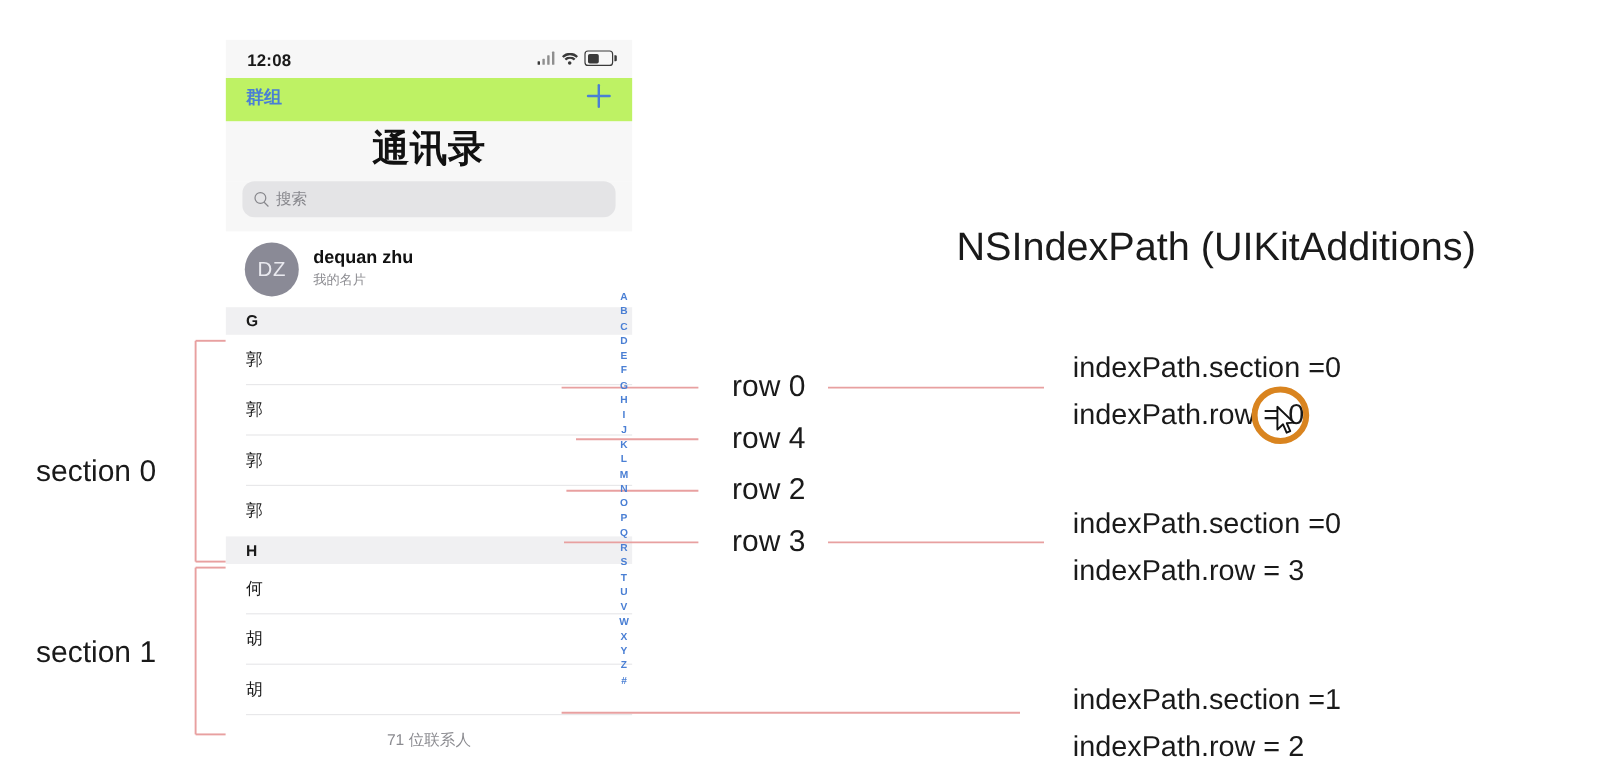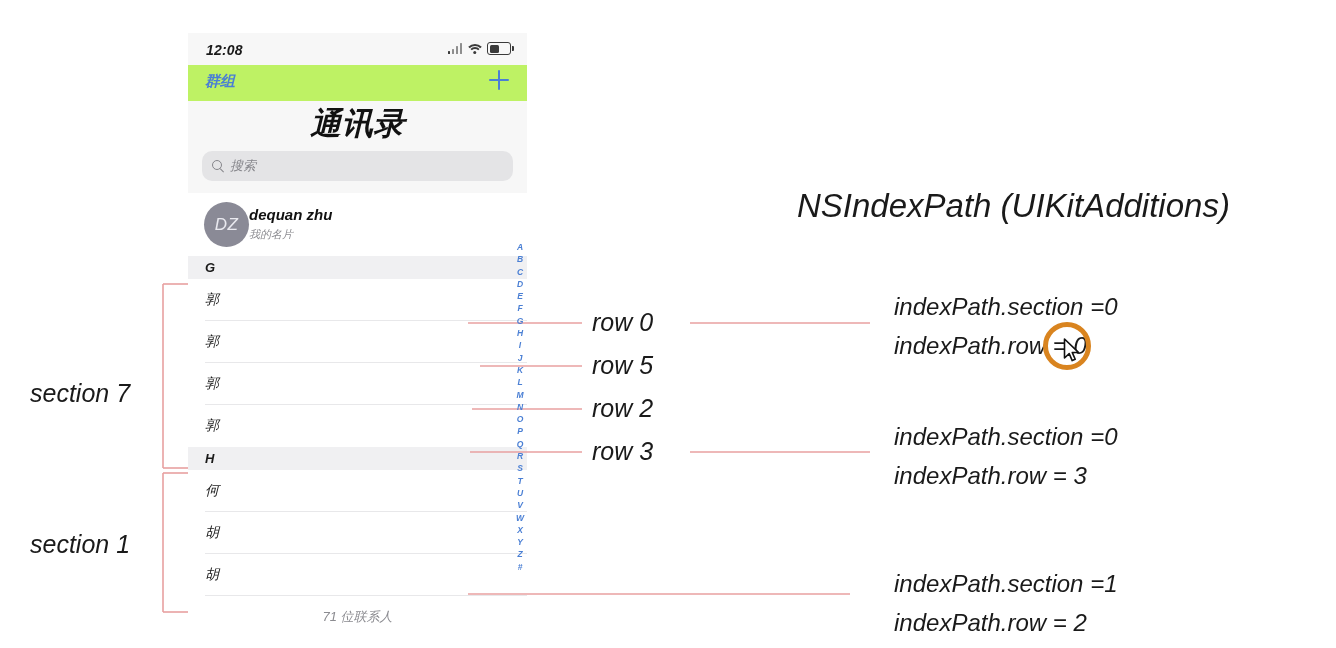--- a/index.html
+++ b/index.html
@@ -4,21 +4,21 @@
 <style>
   html,body{margin:0;padding:0;}
   body{
     width:1336px;height:648px;
     background:#ffffff;
     font-family:"Liberation Sans", sans-serif;
     position:relative;
     overflow:hidden;
     -webkit-font-smoothing:antialiased;
   }
-  .stage{position:absolute;left:0;top:0;width:1160px;height:648px;font-style:italic;}
+  .stage{position:absolute;left:0;top:0;width:1160px;height:648px;}
 
   
   .phone{
     position:absolute;left:188px;top:33px;width:339px;height:615px;
     background:#ffffff;
     overflow:hidden;
   }
   .statusbar{
     position:relative;height:32px;background:#f7f7f7;
   }
@@ -67,21 +67,21 @@
   .searchbar{
     height:30px;background:#e4e4e6;border-radius:10px;
     display:flex;align-items:center;padding:0 10px;gap:6px;
   }
   .mag{width:12px;height:12px;position:relative;flex:0 0 auto;}
   .mag::before{content:"";position:absolute;left:0;top:0;width:8px;height:8px;border:1.4px solid #86868b;border-radius:50%;}
   .mag::after{content:"";position:absolute;left:7.5px;top:8px;width:5px;height:1.4px;background:#86868b;transform:rotate(45deg);transform-origin:left center;}
   .search-ph{font-size:13px;color:#86868b;text-align:center;}
 
   .listarea{background:#fff;position:relative;}
-  .mecard{display:flex;align-items:center;padding:9px 0 9px 16px;}
+  .mecard{display:flex;align-items:center;padding:9px 0 9px 16px;gap:12px;}
   .avatar{
     width:45px;height:45px;border-radius:50%;
     background:#8a8a96;color:#e9e9ef;
     display:flex;align-items:center;justify-content:center;
     font-size:17px;font-weight:500;letter-spacing:.5px;flex:0 0 auto;
   }
   .me-name{font-size:15px;font-weight:bold;color:#111;line-height:1.25;}
   .me-sub{font-size:11px;color:#8b8b90;line-height:1.5;margin-top:1px;}
 
   .sec-header{
@@ -114,21 +114,21 @@
 
   
   .anno-svg{position:absolute;left:0;top:0;width:1336px;height:648px;pointer-events:none;z-index:4;}
 
   
   .anno-title{
     position:absolute;left:797px;top:187px;
     font-size:33px;color:#1a1a1a;white-space:nowrap;
   }
   .row-label{
-    position:absolute;font-size:25px;color:#1a1a1a;white-space:nowrap;
+    position:absolute;font-size:25px;color:#1a1a1a;white-space:nowrap;margin-left:18px;
   }
   .sec-label{
     position:absolute;font-size:25px;color:#1a1a1a;white-space:nowrap;
   }
   .ip-block{position:absolute;white-space:nowrap;}
   .ip-block div{font-size:24px;color:#1a1a1a;line-height:1.62;}
 
   
   .circle-hl{
     position:absolute;left:1043px;top:322px;width:48px;height:48px;
@@ -256,25 +256,25 @@
 
     <g stroke="#e8a0a0" stroke-width="1.6" fill="none">
       <line x1="163" y1="473" x2="163" y2="612"></line>
       <line x1="163" y1="473" x2="188" y2="473"></line>
       <line x1="163" y1="612" x2="188" y2="612"></line>
     </g>
   </svg>
 
   <div class="anno-title">NSIndexPath (UIKitAdditions)</div>
 
-  <div class="sec-label" style="left:30px;top:379px;">section 7</div>
+  <div class="sec-label" style="left:30px;top:379px;">section 0</div>
   <div class="sec-label" style="left:30px;top:530px;">section 1</div>
 
   <div class="row-label" style="left:592px;top:308px;">row 0</div>
-  <div class="row-label" style="left:592px;top:351px;">row 5</div>
+  <div class="row-label" style="left:592px;top:351px;">row 4</div>
   <div class="row-label" style="left:592px;top:394px;">row 2</div>
   <div class="row-label" style="left:592px;top:437px;">row 3</div>
 
   <div class="ip-block" style="left:894px;top:288px;">
     <div>indexPath.section =0</div>
     <div>indexPath.row = 0</div>
   </div>
 
   <div class="ip-block" style="left:894px;top:418px;">
     <div>indexPath.section =0</div>

